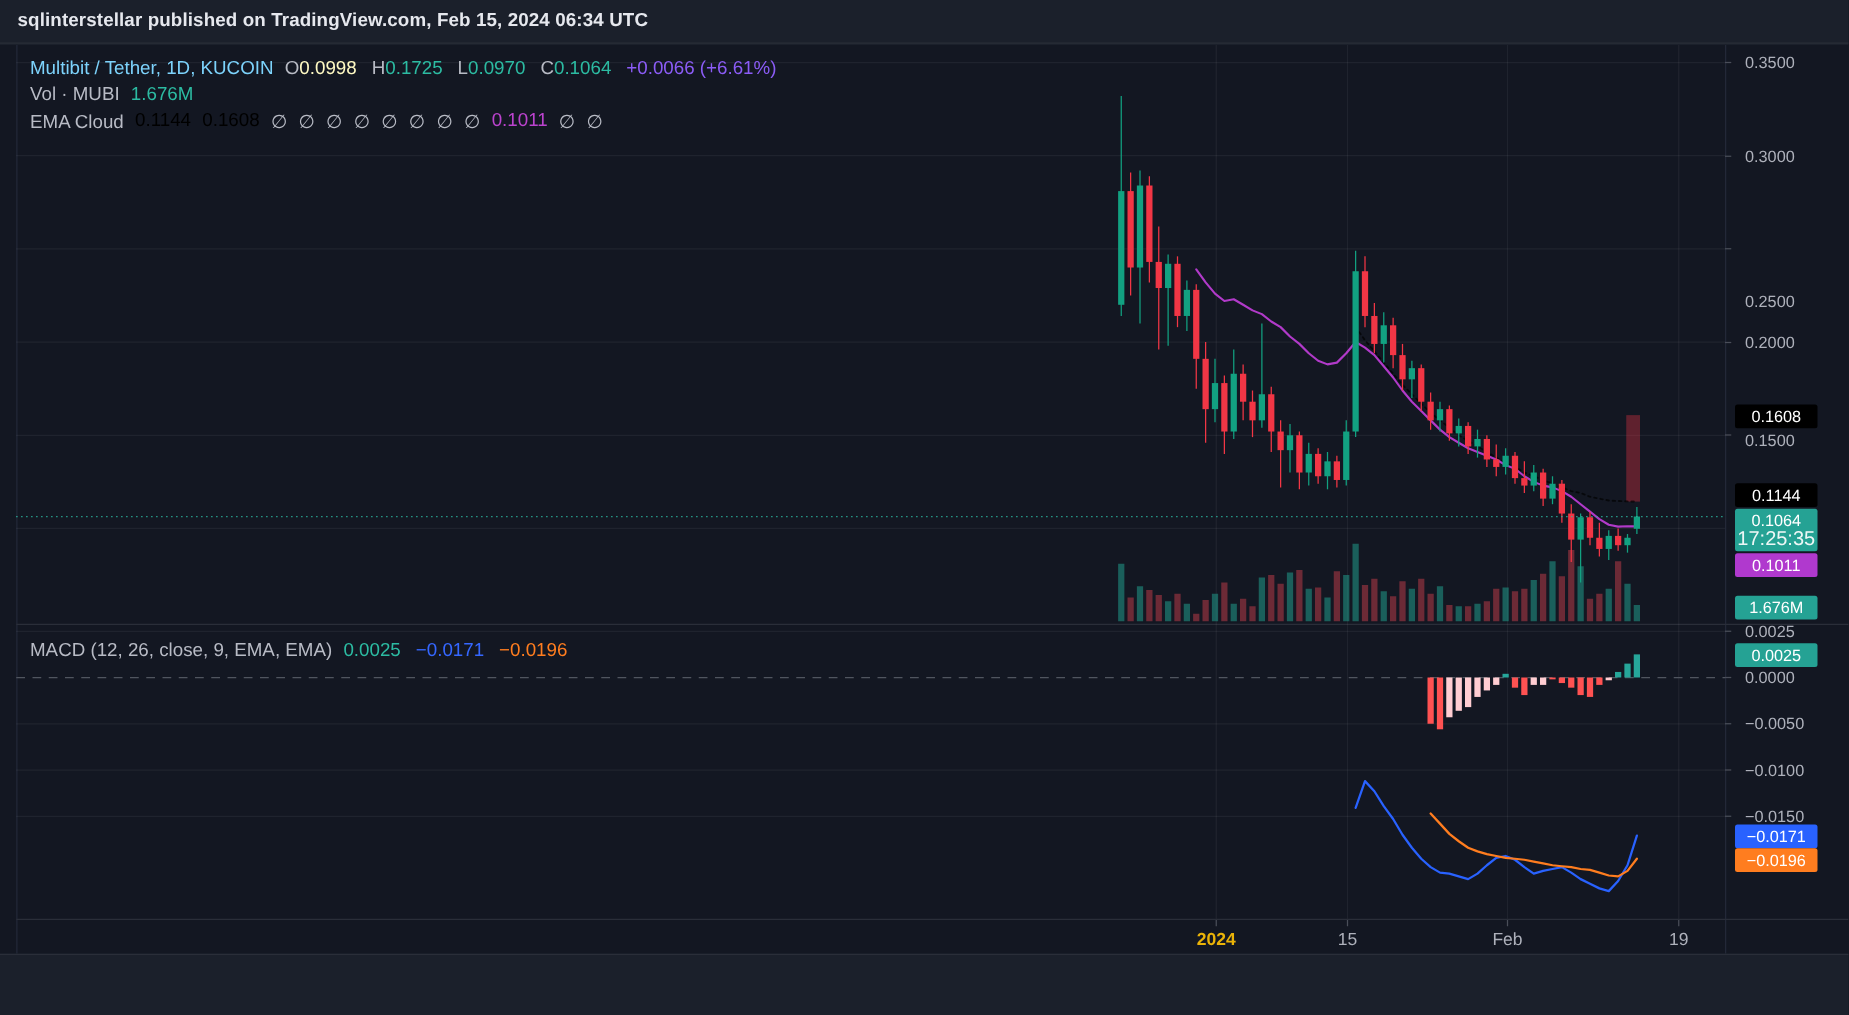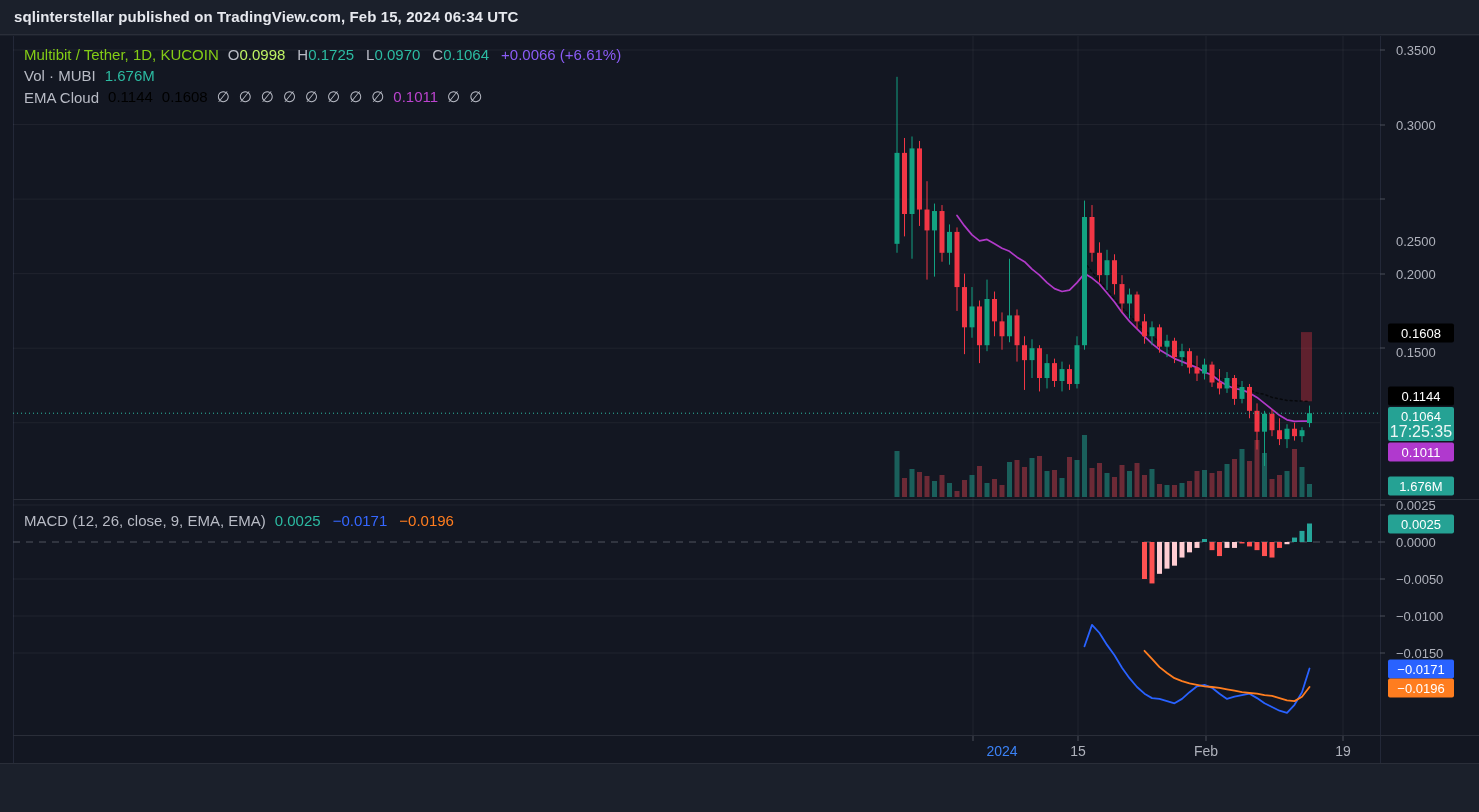--- a/index.html
+++ b/index.html
@@ -13,21 +13,21 @@
   #plot-border-left{position:absolute;left:13px;top:36px;width:1px;height:727px;background:#232838;}
   #axis-sep{position:absolute;left:1380px;top:36px;width:1px;height:727px;background:#232838;}
   #pane-sep{position:absolute;left:13px;top:499px;width:1466px;height:1px;background:#2a2e39;}
   #time-sep{position:absolute;left:13px;top:735px;width:1466px;height:1px;background:#2a2e39;}
   #footer{position:absolute;left:0;top:763px;width:1479px;height:49px;background:#1b202b;border-top:1px solid #2a2e39;}
   #chart-svg{position:absolute;left:0;top:0;pointer-events:none;}
   .legend-row{position:absolute;display:flex;align-items:center;gap:9px;font-size:15px;color:#c6c9d1;white-space:nowrap;}
   .lbl-gray{color:#b8bbc5;}
   .axis-label{position:absolute;transform:translateY(-50%);font-size:13px;color:#aeb1bb;left:1396px;}
   .time-label{position:absolute;transform:translateX(-50%);top:743px;font-size:14px;color:#aeb1bb;}
-  .time-label.bold{font-weight:400;color:#3b82f6;margin-left:29px;}
+  .time-label.bold{font-weight:700;color:#eab308;}
   .badge{position:absolute;left:1388px;width:66px;transform:translateY(-50%);border-radius:2px;
          color:#fff;font-size:13px;text-align:center;padding:2px 0;line-height:15px;}
   .badge .sub{font-size:16px;opacity:.92;}
   .ohlc-pair .k{color:#b8bbc5;}
 </style>
 </head>
 <body>
 
 <div id="page">
 
@@ -286,23 +286,23 @@
         <line x1="1380" y1="348" x2="1385" y2="348" stroke="#4a4e59" stroke-width="1"></line>
         <line x1="1380" y1="505" x2="1385" y2="505" stroke="#4a4e59" stroke-width="1"></line>
         <line x1="1380" y1="542" x2="1385" y2="542" stroke="#4a4e59" stroke-width="1"></line>
         <line x1="1380" y1="579" x2="1385" y2="579" stroke="#4a4e59" stroke-width="1"></line>
         <line x1="1380" y1="616" x2="1385" y2="616" stroke="#4a4e59" stroke-width="1"></line>
         <line x1="1380" y1="653" x2="1385" y2="653" stroke="#4a4e59" stroke-width="1"></line>
       </g>
     </svg>
 
   <div class="legend-row" style="left:24px;top:46px;">
-    <span style="color:#84cc16;">Multibit / Tether, 1D, KUCOIN</span>
+    <span style="color:#7dd3fc;">Multibit / Tether, 1D, KUCOIN</span>
     <span id="ohlc-values" style="display:flex;gap:12px;">
-        <div class="ohlc-pair"><span class="k">O</span><span style="color:#bef264">0.0998</span></div>
+        <div class="ohlc-pair"><span class="k">O</span><span style="color:#fef9c3">0.0998</span></div>
         <div class="ohlc-pair"><span class="k">H</span><span style="color:#2cbba2">0.1725</span></div>
         <div class="ohlc-pair"><span class="k">L</span><span style="color:#2cbba2">0.0970</span></div>
         <div class="ohlc-pair"><span class="k">C</span><span style="color:#2cbba2">0.1064</span></div>
         <div style="color: #8b5cf6;">+0.0066 (+6.61%)</div>
       </span>
   </div>
   <div class="legend-row" style="left:24px;top:67px;">
     <span class="lbl-gray">Vol · MUBI</span>
     <span id="vol-val" style="color: rgb(44, 187, 162);">1.676M</span>
   </div>

